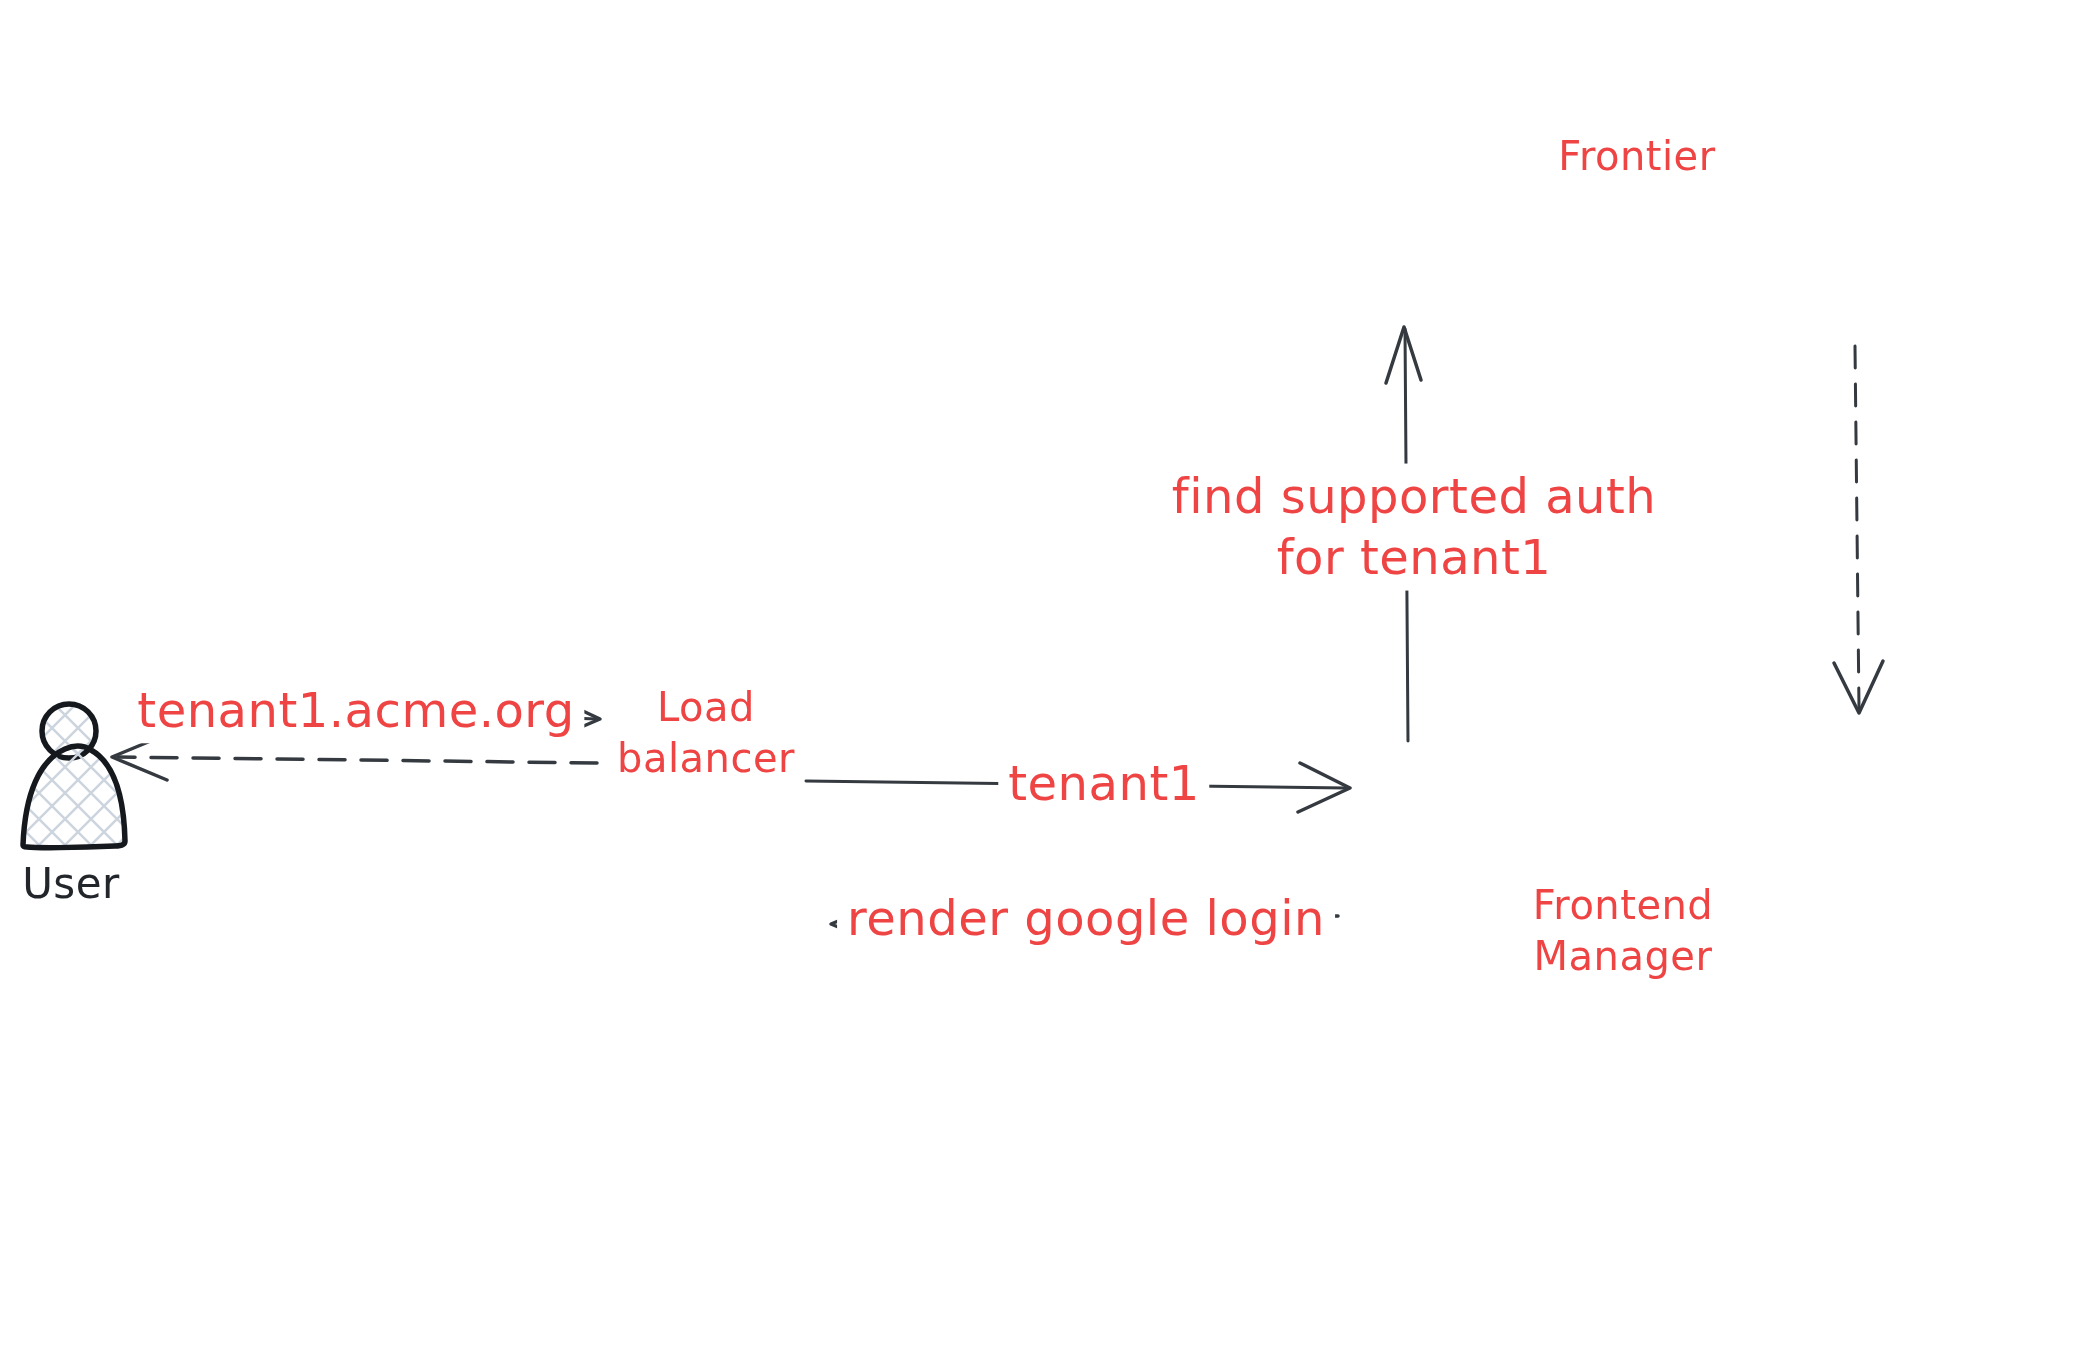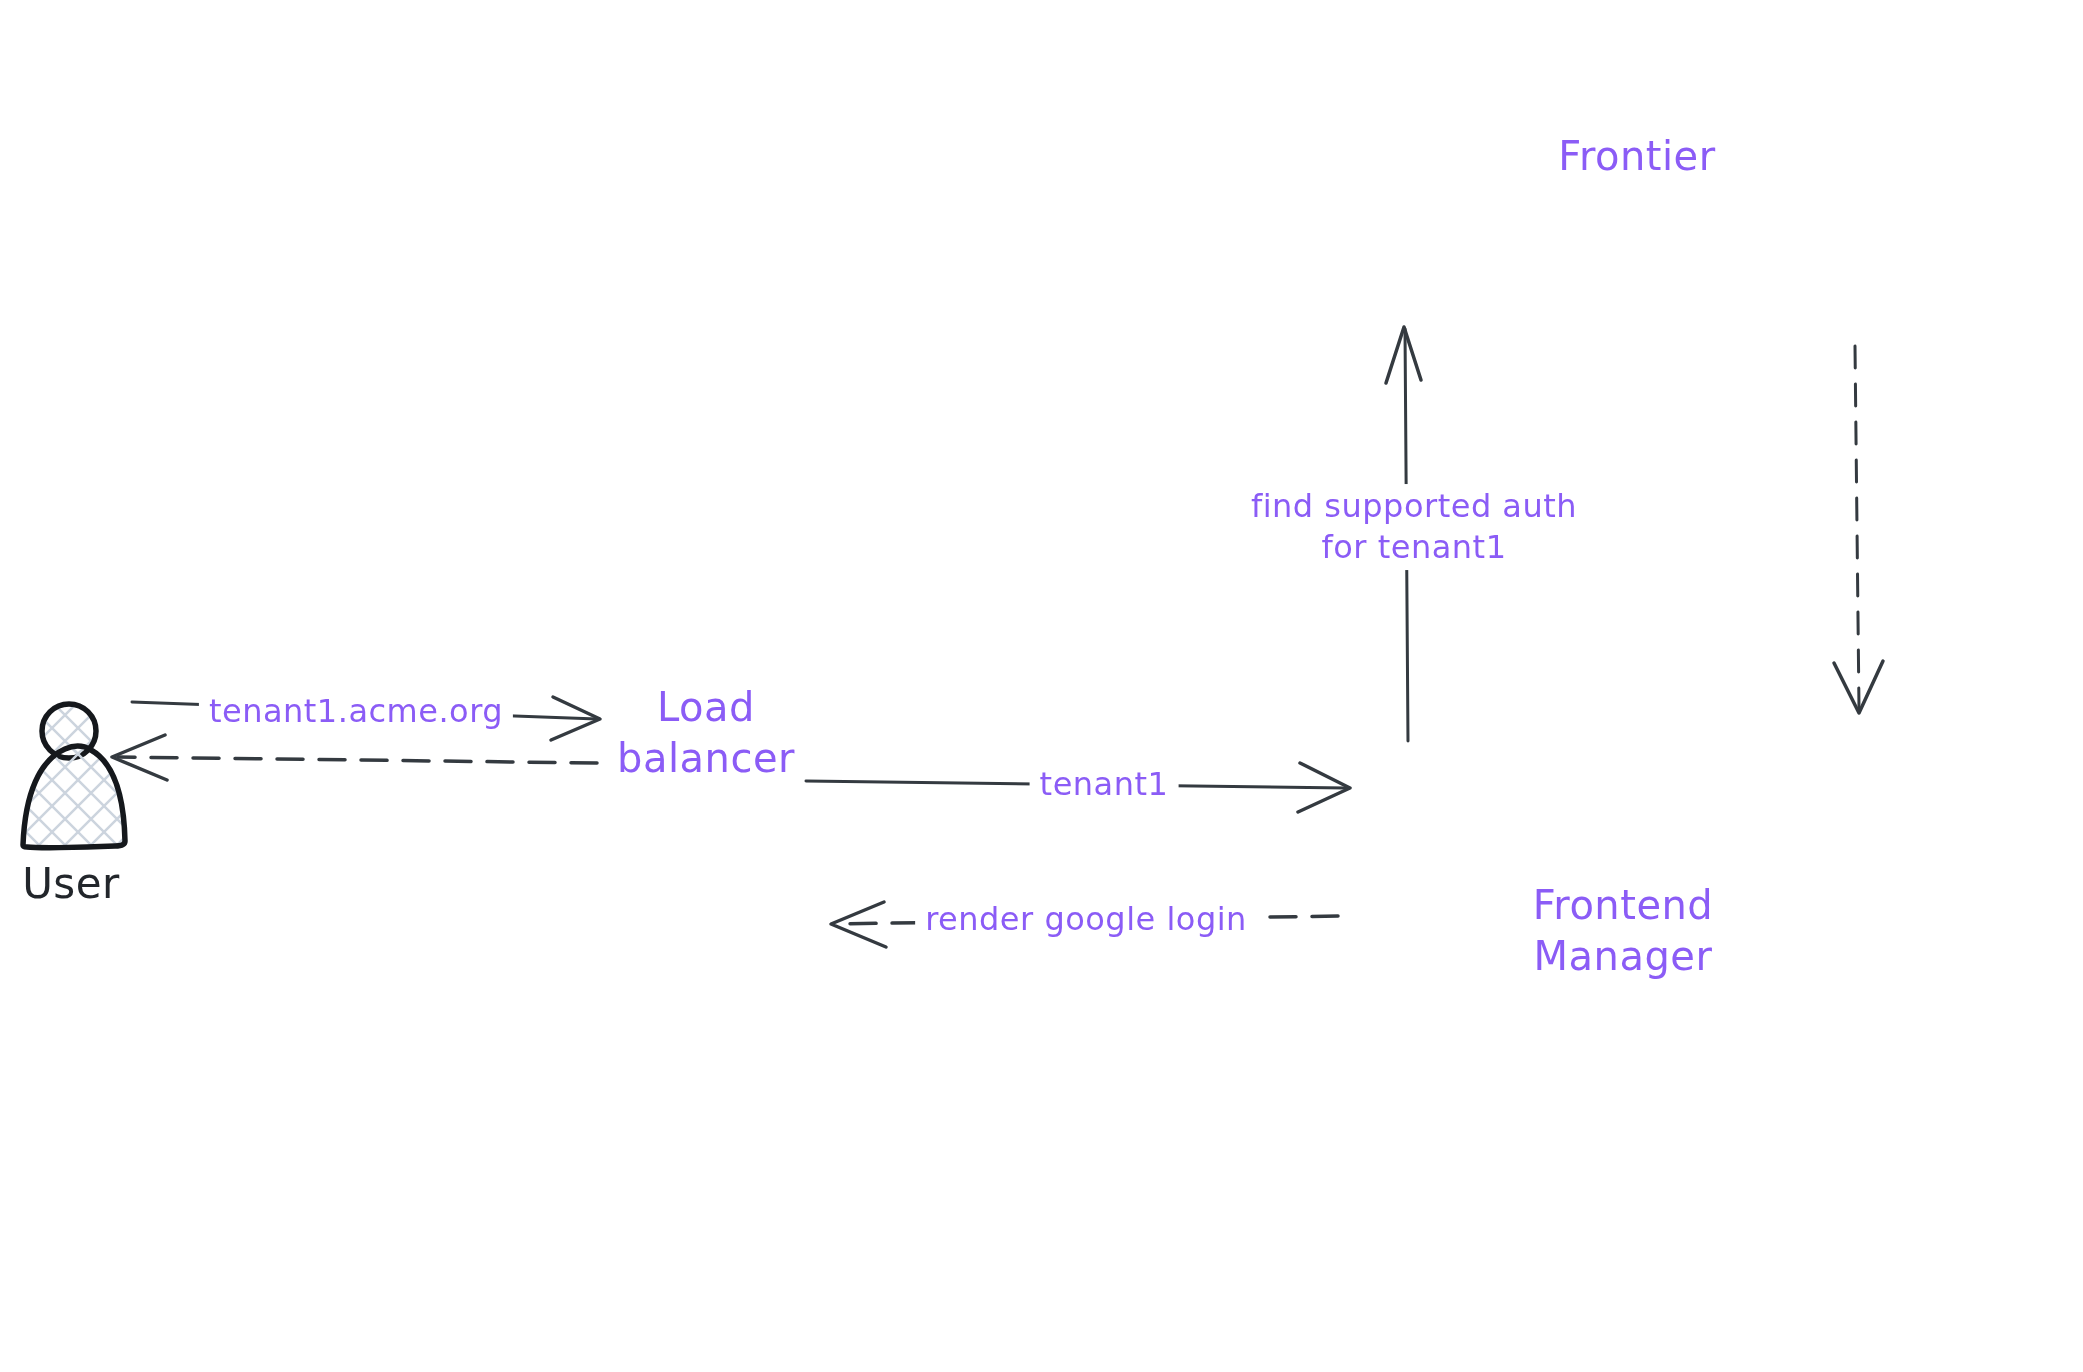--- a/index.html
+++ b/index.html
@@ -17,27 +17,27 @@
     left: 0; top: 0;
     width: 2083px; height: 1372px;
     z-index: 1;
   }
   .lbl {
     position: absolute;
     transform: translate(-50%, -50%);
     z-index: 2;
     text-align: center;
     white-space: nowrap;
-    color: #8b5cf6;
+    color: #ef4444;
     line-height: 1.28;
     letter-spacing: 0.5px;
   }
   .lbl.on-line { background: #ffffff; padding: 2px 10px; }
   .node-label { font-size: 40px; }
-  .edge-label { font-size: 32px; }
+  .edge-label { font-size: 48px; }
   .lbl-user            { left: 71px;   top: 884px; font-size: 42px; color: #22262b; }
   .lbl-user-to-lb      { left: 356px;  top: 711px; }
   .lbl-lb              { left: 706px;  top: 733px; }
   .lbl-lb-to-fm        { left: 1104px; top: 784px; }
   .lbl-fm-to-lb        { left: 1086px; top: 919px; }
   .lbl-frontier        { left: 1637px; top: 157px; }
   .lbl-fm              { left: 1623px; top: 931px; }
   .lbl-fm-to-frontier  { left: 1414px; top: 527px; }
   .lbl-frontier-to-fm  { left: 1849px; top: 528px; }
   .box     { stroke-width: 3; fill: #ffffff; }

